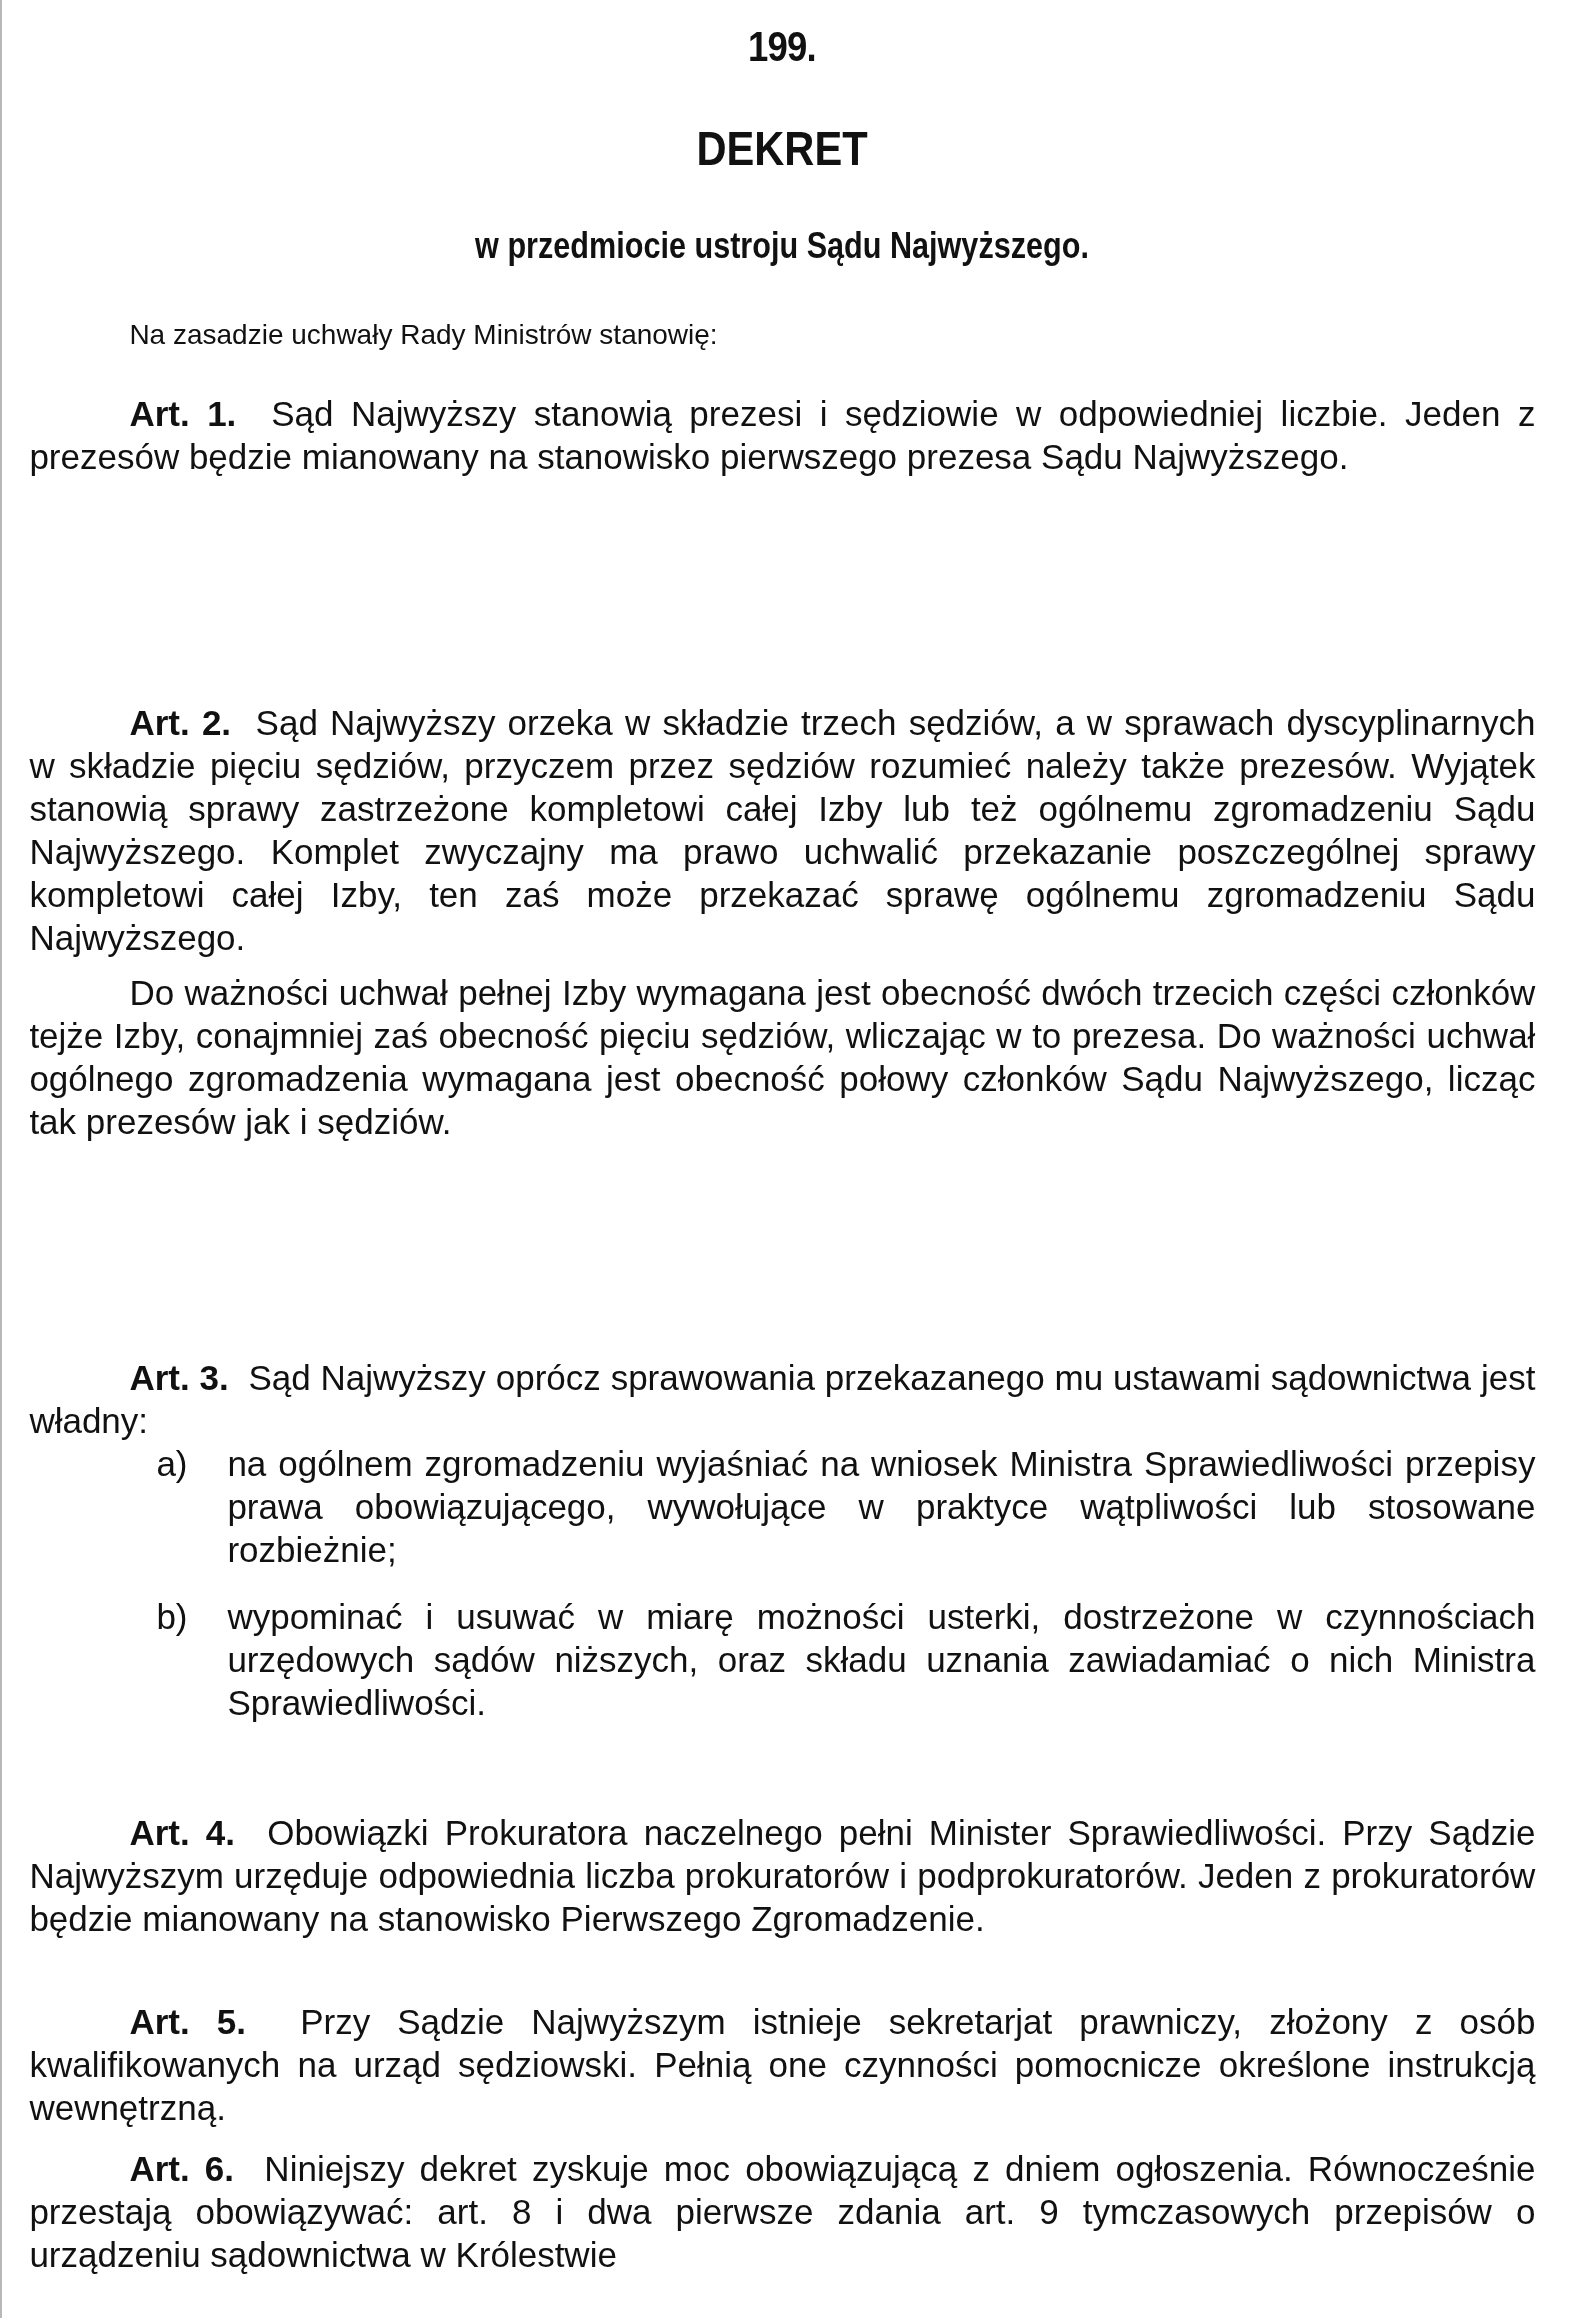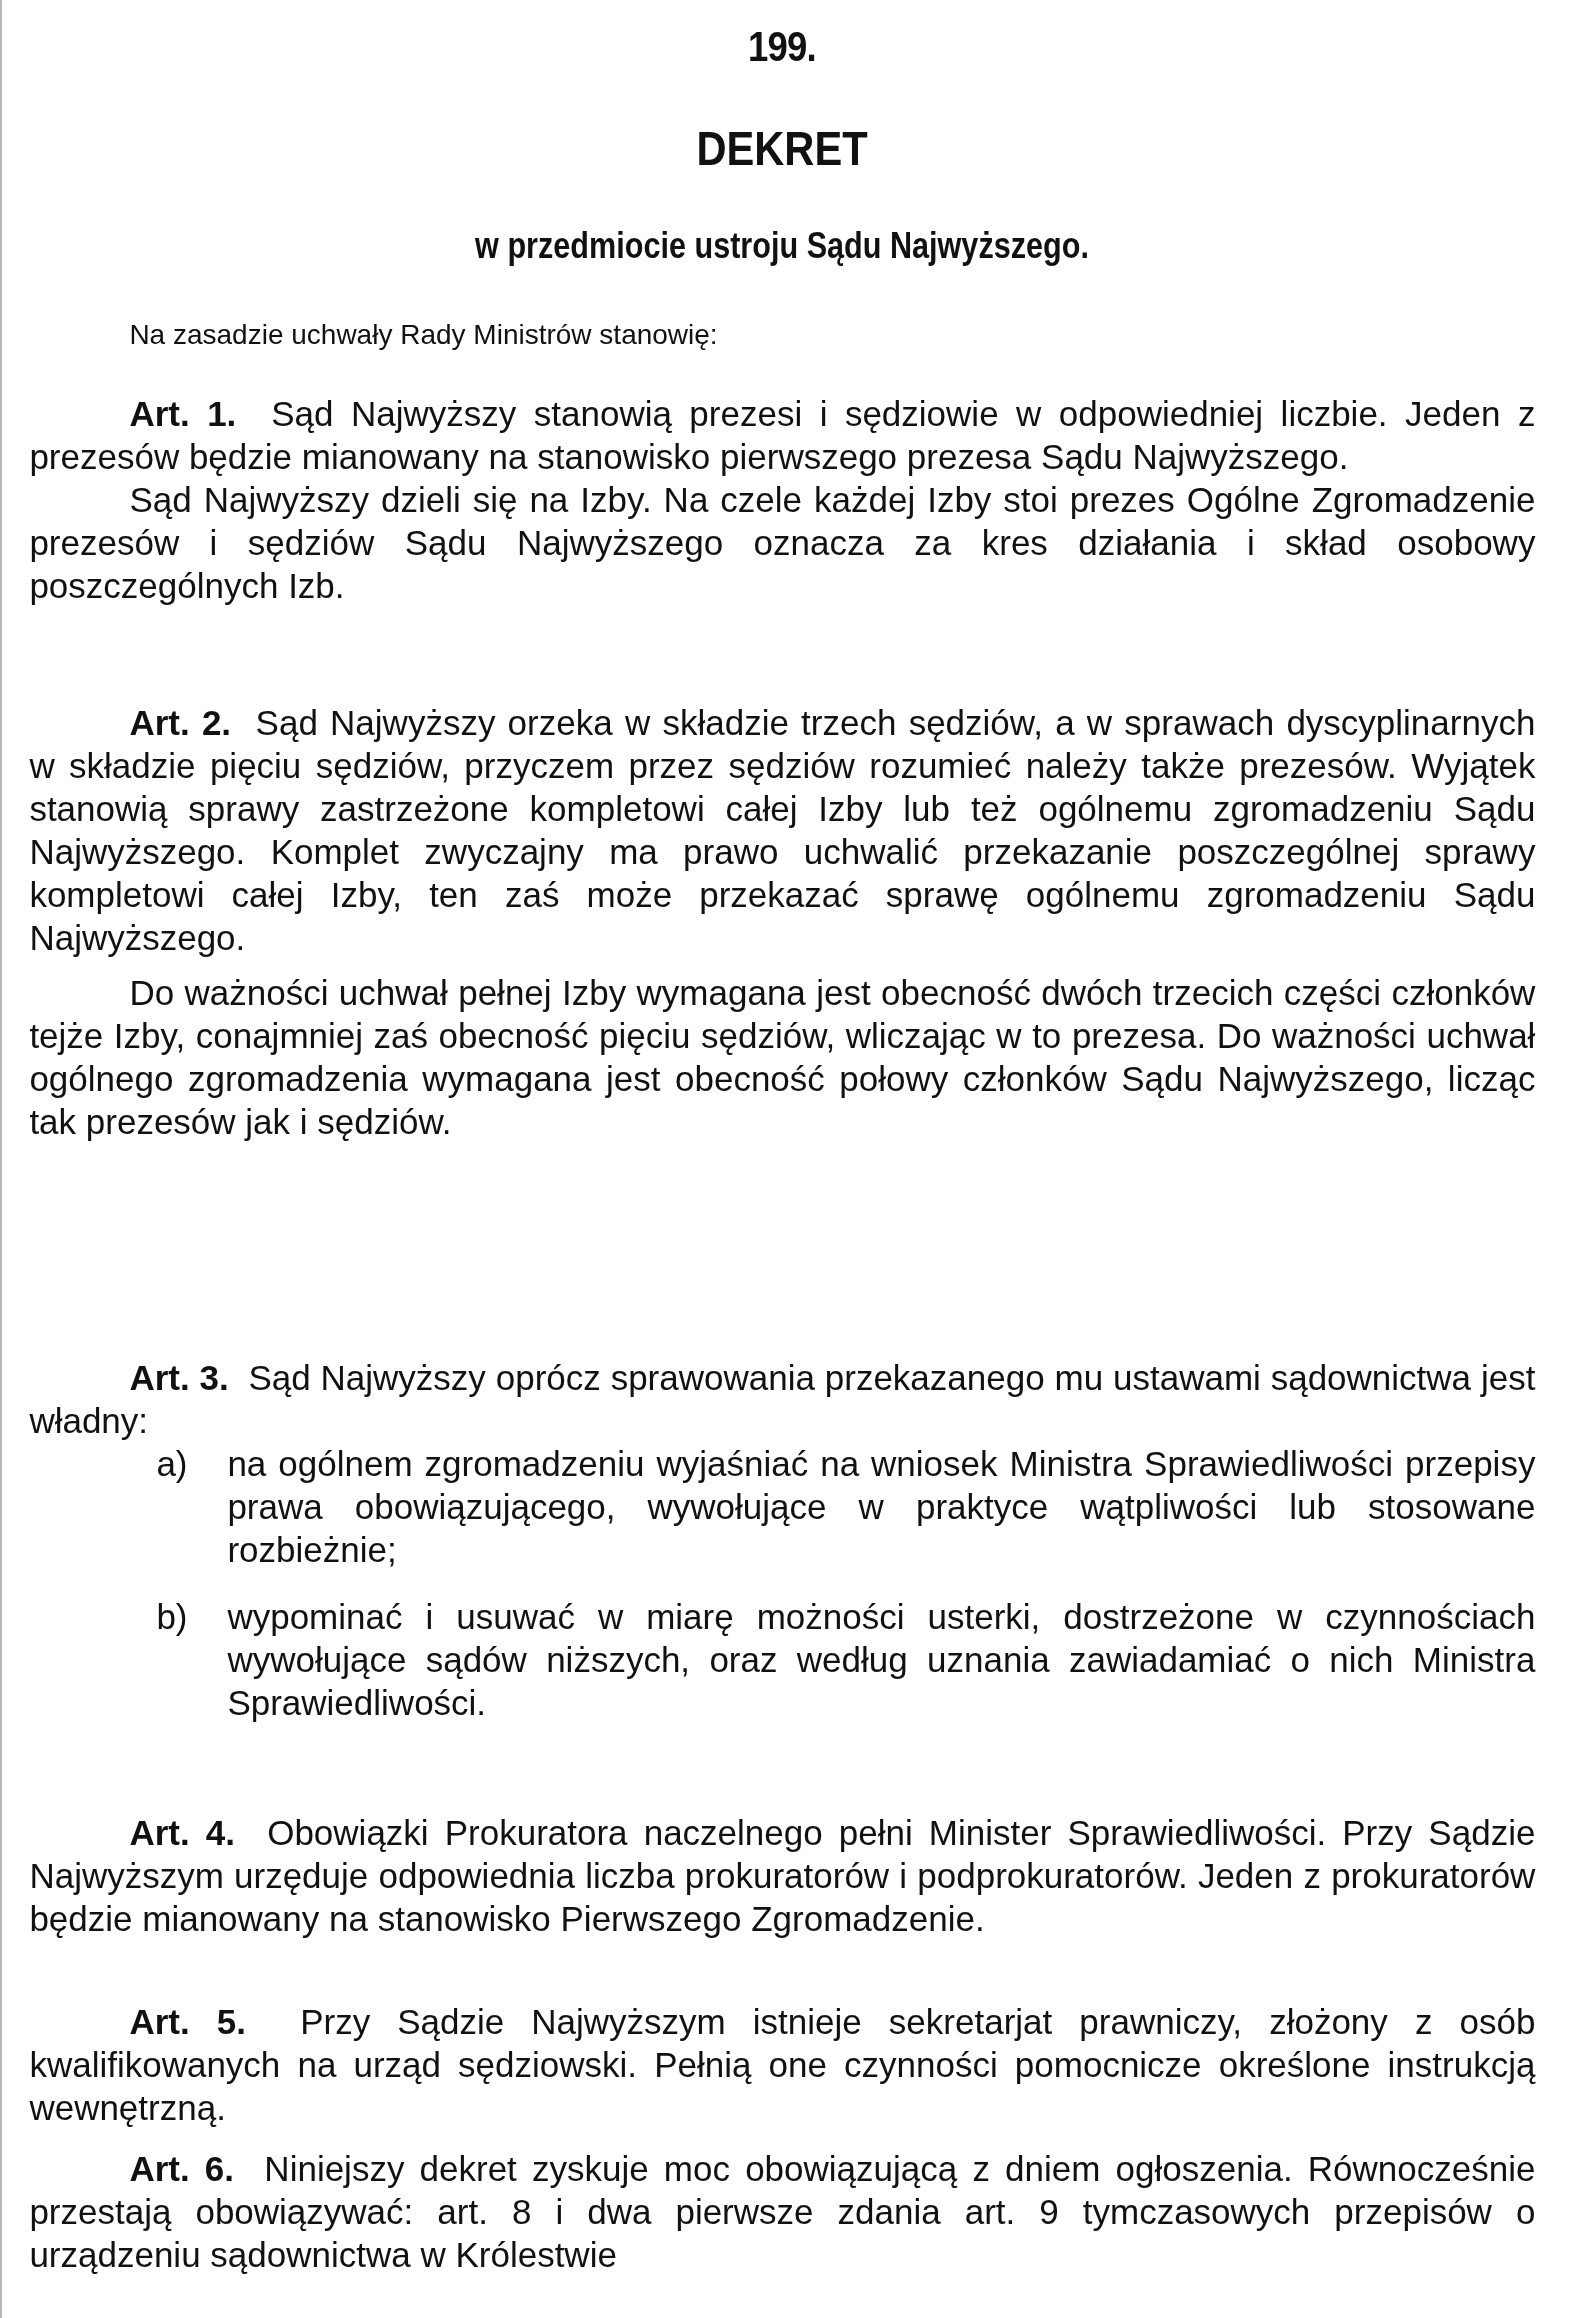--- a/index.html
+++ b/index.html
@@ -32,40 +32,39 @@
 <body>
 
 <div class="page">
   <div class="num">199.</div>
   <div class="title">DEKRET</div>
   <div class="subtitle">w przedmiocie ustroju Sądu Najwyższego.</div>
   <div class="intro">Na zasadzie uchwały Rady Ministrów stanowię:</div>
 
   <div class="block" style="top:392px;">
     <p class="p"><span class="art">Art. 1.</span>&nbsp; <span>Sąd Najwyższy stanowią prezesi i sędziowie w odpowiedniej liczbie. Jeden z prezesów będzie mianowany na stanowisko pierwszego prezesa Sądu Najwyższego.</span></p>
-    <p class="p">Sąd Najwyższy dzieli się na Izby. Na czele każdej Izby stoi prezes Ogólne Zgromadzenie prezesów i sędziów Sądu Najwyższego oznacza za kres działania i skład osobowy poszczególnych Izb.</p>
   </div>
 
   <div class="block" style="top:701px;">
     <p class="p"><span class="art">Art. 2.</span>&nbsp; <span>Sąd Najwyższy orzeka w składzie trzech sędziów, a w sprawach dyscyplinarnych w składzie pięciu sędziów, przyczem przez sędziów rozumieć należy także prezesów. Wyjątek stanowią sprawy zastrzeżone kompletowi całej Izby lub też ogólnemu zgromadzeniu Sądu Najwyższego. Komplet zwyczajny ma prawo uchwalić przekazanie poszczególnej sprawy kompletowi całej Izby, ten zaś może przekazać sprawę ogólnemu zgromadzeniu Sądu Najwyższego.</span></p>
     <div class="gap-s"></div>
     <p class="p">Do ważności uchwał pełnej Izby wymagana jest obecność dwóch trzecich części członków tejże Izby, conajmniej zaś obecność pięciu sędziów, wliczając w to prezesa. Do ważności uchwał ogólnego zgromadzenia wymagana jest obecność połowy członków Sądu Najwyższego, licząc tak prezesów jak i sędziów.</p>
     <div class="gap-s"></div>
   </div>
 
   <div class="block" style="top:1356px;">
     <p class="p"><span class="art">Art. 3.</span>&nbsp; <span>Sąd Najwyższy oprócz sprawowania przekazanego mu ustawami sądownictwa jest władny:</span></p>
     <div class="item">
       <span class="lbl">a)</span>
       <span class="txt">na ogólnem zgromadzeniu wyjaśniać na wniosek Ministra Sprawiedliwości przepisy prawa obowiązującego, wywołujące w praktyce wątpliwości lub stosowane rozbieżnie;</span>
     </div>
     <div class="gap-m"></div>
     <div class="item">
       <span class="lbl">b)</span>
-      <span class="txt">wypominać i usuwać w miarę możności usterki, dostrzeżone w czynnościach wywołujące sądów niższych, oraz według uznania zawiadamiać o nich Ministra Sprawiedliwości.</span>
+      <span class="txt">wypominać i usuwać w miarę możności usterki, dostrzeżone w czynnościach urzędowych sądów niższych, oraz składu uznania zawiadamiać o nich Ministra Sprawiedliwości.</span>
     </div>
   </div>
 
   <div class="block" style="top:1811px;">
     <p class="p"><span class="art">Art. 4.</span>&nbsp; <span>Obowiązki Prokuratora naczelnego pełni Minister Sprawiedliwości. Przy Sądzie Najwyższym urzęduje odpowiednia liczba prokuratorów i podprokuratorów. Jeden z prokuratorów będzie mianowany na stanowisko Pierwszego Zgromadzenie.</span></p>
   </div>
 
   <div class="block" style="top:2000px;">
     <p class="p"><span class="art">Art. 5.</span>&nbsp; <span>Przy Sądzie Najwyższym istnieje sekretarjat prawniczy, złożony z osób kwalifikowanych na urząd sędziowski. Pełnią one czynności pomocnicze określone instrukcją wewnętrzną.</span></p>
   </div>

